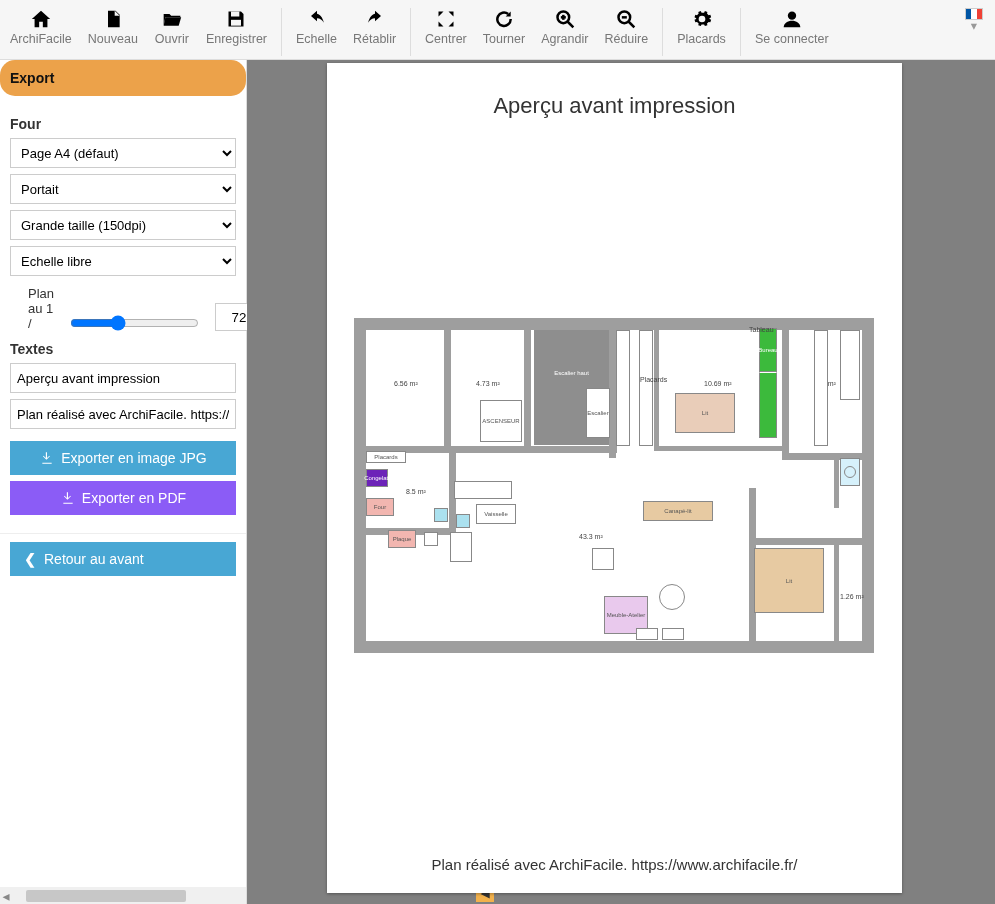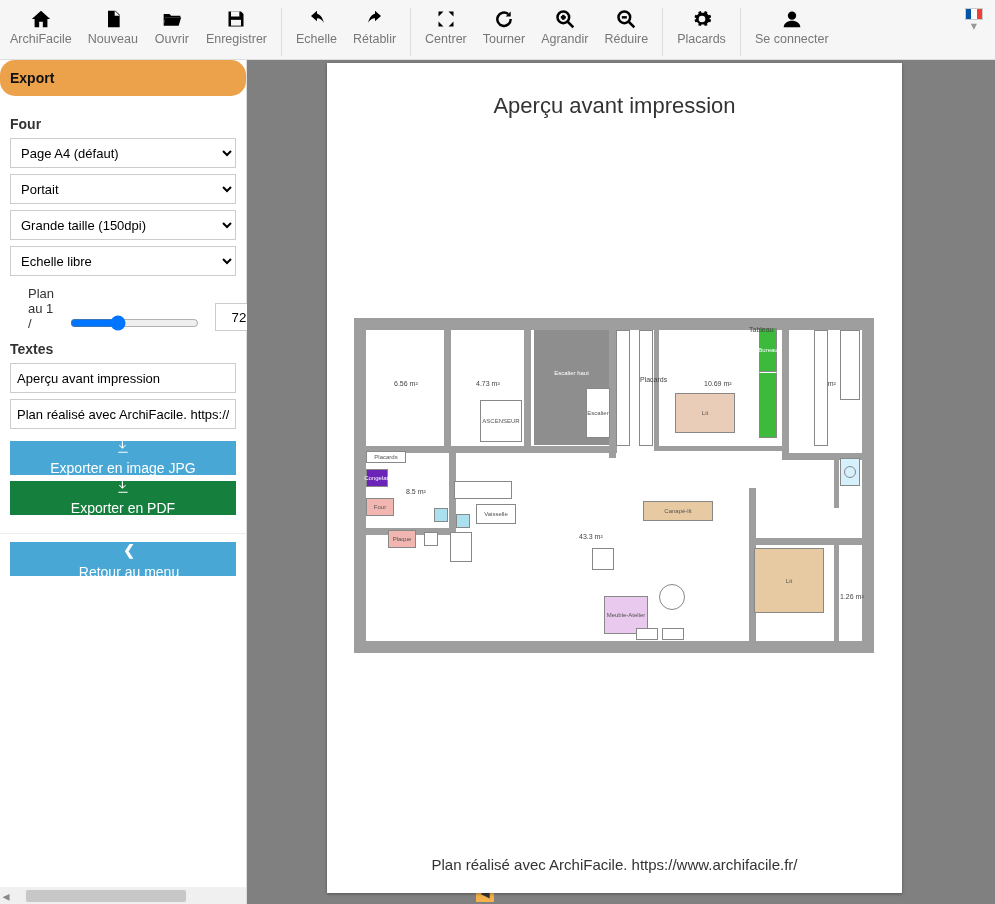--- a/index.html
+++ b/index.html
@@ -17,23 +17,23 @@
   
   .body { display: flex; height: calc(100% - 60px); }
   .side { width: 247px; background: #fff; border-right: 1px solid #ddd; display: flex; flex-direction: column; }
   .side-header { background: #eca24a; color: #111; font-weight: bold; padding: 10px 10px; border-radius: 15px; }
   .side-content { padding: 10px; }
   .group-title { font-weight: bold; margin: 10px 0 6px 0; }
   .sel, .txt { width: 100%; height: 30px; border: 1px solid #ccc; background: #fff; padding: 4px 6px; font-size: 13px; margin-bottom: 6px; }
   .scale-row { display: flex; align-items: flex-end; gap: 16px; margin: 4px 0 8px 0; font-size: 13px; }
   .scale-row input[type=range] { flex: 0 0 40px; }
   .scale-row input.num { width: 48px; height: 28px; text-align: center; border: 1px solid #ccc; }
-  .btn { display: flex; align-items: center; justify-content: center; gap: 6px; width: 100%; height: 34px; border: none; color: #fff; font-size: 14px; cursor: pointer; margin-top: 6px; flex-direction: column; }
+  .btn { display: flex; align-items: center; justify-content: center; gap: 6px; width: 100%; height: 34px; border: none; color: #fff; font-size: 14px; cursor: pointer; margin-top: 6px; }
   .btn-blue  { background: #48a7d4; }
-  .btn-blue2 { background: #15803d; }
+  .btn-blue2 { background: #8b5cf6; }
   .btn-back  { background: #48a7d4; margin: 8px 10px; width: calc(100% - 20px); justify-content: flex-start; padding-left: 12px; }
   .btn .ic { width: 16px; height: 16px; display: inline-flex; align-items: center; justify-content: center; }
   .side-bottom-sep { border-top: 1px solid #eee; margin-top: 8px; }
 
   
   .canvas-wrap { flex: 1; background: #808080; position: relative; }
   .page { position: absolute; left: 80px; top: 3px; width: 575px; height: 830px; background: #fff; box-shadow: 0 1px 3px rgba(0,0,0,.35); }
   .page-title { text-align: center; font-size: 22px; padding: 30px 0 0 0; }
   .page-footer { position: absolute; bottom: 20px; left: 0; right: 0; text-align: center; font-size: 15px; }
 
@@ -221,21 +221,21 @@
               <path d="M12 2v10l4-4 1 1-6 6-6-6 1-1 4 4V2h2zM4 20h16v2H4z"></path>
             </svg>
           </span>
         <span>Exporter en PDF</span>
       </button>
     </div>
 
     <div class="side-bottom-sep"></div>
     <button class="btn btn-back">
       <span class="ic" style="font-weight:bold">❮</span>
-      <span>Retour au menu</span>
+      <span>Retour au avant</span>
     </button>
 
     <div class="hscroll">
       <span style="width:12px;text-align:center;color:#888">◂</span>
       <div class="thumb"></div>
     </div>
   </div>
 
   <div class="canvas-wrap">
     <div class="collapse-tab">◀</div>

